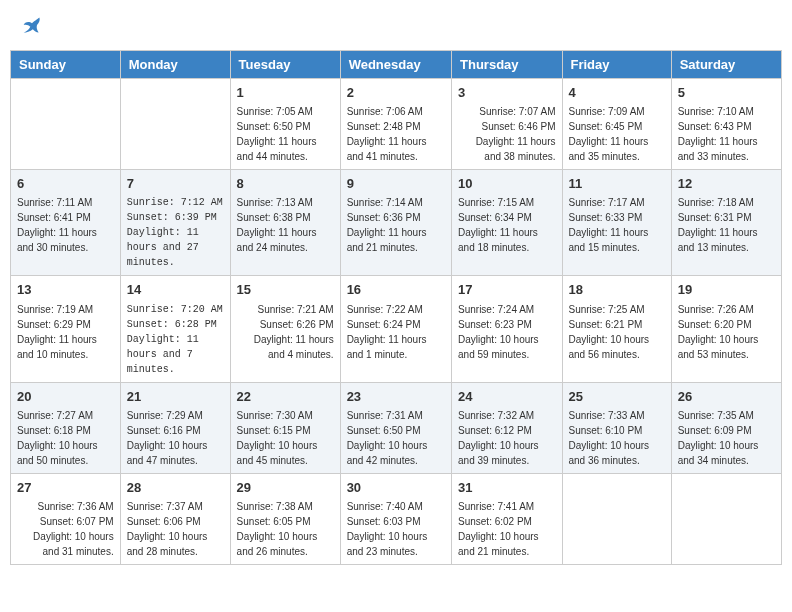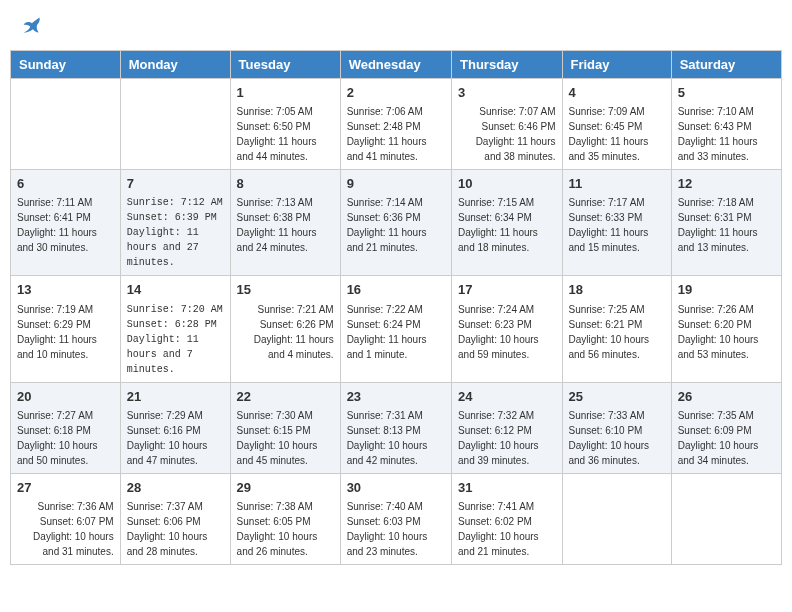--- a/index.html
+++ b/index.html
@@ -266,21 +266,21 @@
         </td>
         <td>
           <span class="day-number">22</span>
           <div class="day-info" style="white-space: pre-line;">Sunrise: 7:30 AM
 Sunset: 6:15 PM
 Daylight: 10 hours and 45 minutes.</div>
         </td>
         <td>
           <span class="day-number">23</span>
           <div class="day-info" style="white-space: pre-line;">Sunrise: 7:31 AM
-Sunset: 8:13 PM
+Sunset: 6:50 PM
 Daylight: 10 hours and 42 minutes.</div>
         </td>
         <td>
           <span class="day-number">24</span>
           <div class="day-info" style="white-space: pre-line;">Sunrise: 7:32 AM
 Sunset: 6:12 PM
 Daylight: 10 hours and 39 minutes.</div>
         </td>
         <td>
           <span class="day-number">25</span>

